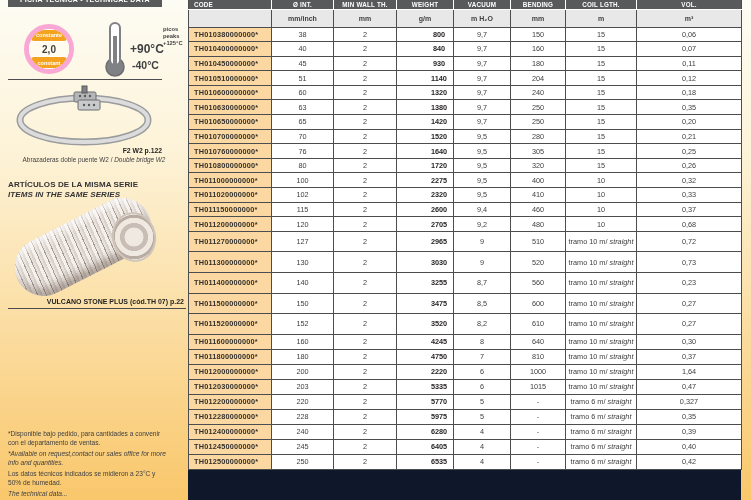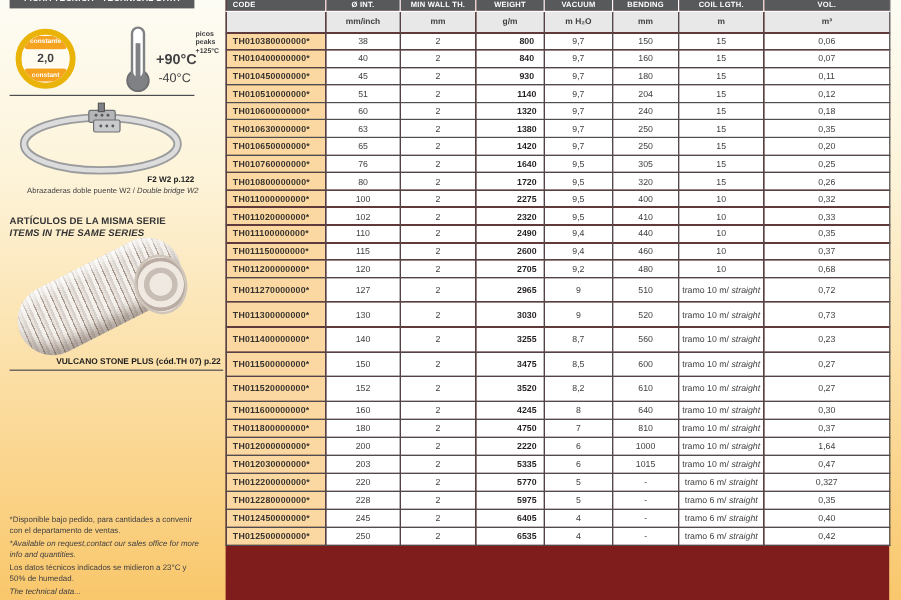--- a/index.html
+++ b/index.html
@@ -9,30 +9,30 @@
     background:linear-gradient(180deg,#fdfcf4 0%, #fdf3d8 30%, #fbdda2 65%, #f9c76b 100%);
     position:relative; color:#414042;
   }
   
   .sidebar { position:absolute; left:0; top:0; width:188px; height:500px; }
   .gray-strip { position:absolute; left:8px; top:0; width:154px; height:7px;
     background:#58595b; overflow:hidden; }
   .gray-strip span { display:block; color:#fff; font-size:7px; font-weight:bold;
     text-align:center; margin-top:-4px; letter-spacing:.3px; white-space:nowrap; }
   .temp-row { position:absolute; left:8px; top:20px; width:178px; height:58px; }
-  .badge { position:absolute; left:5px; top:4px; width:50px; height:50px; border-radius:50%;
-    background:#fff; border:5px solid #eab308; overflow:hidden;
+  .badge { position:absolute; left:16px; top:4px; width:50px; height:50px; border-radius:50%;
+    background:#fff; border:5px solid #f9a8d4; overflow:hidden;
     display:flex; flex-direction:column; }
   .badge .band { flex:1; display:flex; align-items:center; justify-content:center;
     font-size:5.5px; font-weight:bold; color:#fff; background:#f5a21f; margin:1px 2px; border-radius:3px;}
   .badge .value { flex:1.3; display:flex; align-items:center; justify-content:center;
     font-size:10px; font-weight:bold; color:#414042; background:#fffbef; }
   .thermo { position:absolute; left:94px; top:0; }
   .t-max { position:absolute; left:122px; top:22px; font-size:12px; font-weight:bold; color:#414042;}
-  .t-min { position:absolute; left:124px; top:39px; font-size:10.5px; font-weight:normal; color:#414042;}
+  .t-min { position:absolute; left:124px; top:39px; font-size:10.5px; font-weight:bold; color:#414042;}
   .t-peaks { position:absolute; left:155px; top:6px; font-size:5.8px; font-weight:bold;
     color:#414042; line-height:1.25; }
   .divider { position:absolute; left:8px; top:79px; width:154px; border-top:1.5px solid #4d4d4f; }
   .clamp-svg { position:absolute; left:14px; top:84px; }
   .clamp-ref { position:absolute; left:8px; top:147px; width:154px; text-align:right;
     font-size:6.8px; font-weight:bold; color:#1f1f1f; }
   .clamp-caption { position:absolute; left:2px; top:156px; width:184px; text-align:center;
     font-size:6.4px; color:#3e3e40; }
   .clamp-caption i { font-style:italic; }
   .series-title { position:absolute; left:8px; top:180px; font-size:8px; font-weight:bold;
@@ -49,21 +49,21 @@
     background:radial-gradient(circle at 50% 50%, #efe9e2 0 30%, #c9beb5 32% 45%, #efe9e2 47% 62%, #b9aca2 64% 72%, #f2ede7 74% 100%);
     border:2px solid #cfc5bb; }
   .hose-caption { position:absolute; left:8px; top:296px; width:178px; text-align:right;
     font-size:7px; font-weight:bold; color:#1f1f1f; padding:2px 2px 3px 0;
     border-bottom:1.5px solid #4d4d4f; }
   .notes { position:absolute; left:8px; top:430px; width:158px; height:70px; overflow:hidden;
     font-size:6.6px; color:#3e3e40; line-height:1.3; }
   .notes .n { margin-bottom:3px; }
   .notes .it { font-style:italic; }
   
-  .table-wrap { position:absolute; left:188px; top:0; width:553px; height:500px; background:#7f1d1d; }
+  .table-wrap { position:absolute; left:188px; top:0; width:553px; height:500px; background:#0f172a; }
   table { border-collapse:collapse; table-layout:fixed; width:553px; }
   th, td { border:1px solid #4d4d4f; overflow:hidden; white-space:nowrap; }
   thead .head th { background:#58595b; color:#fff; font-size:6.3px; font-weight:bold;
     height:9px; border:1px solid #fff; border-top:none; text-align:center; letter-spacing:.2px; }
   thead .head th:first-child { text-align:left; padding-left:5px; border-left:1px solid #4d4d4f; }
   thead .head th:last-child { border-right:1px solid #4d4d4f; }
   thead .units td { background:#e8e8e9; font-size:7px; font-weight:bold; color:#414042;
     text-align:center; height:18px; }
   tbody td { font-size:7.3px; text-align:center; color:#414042; background:#fff; }
   tbody td.code { background:#fbd8a1; font-weight:bold; color:#33302d; text-align:left;
@@ -241,20 +241,30 @@
           <td class="code">TH010650000000*</td>
           <td>65</td>
           <td>2</td>
           <td class="bold">1420</td>
           <td>9,7</td>
           <td>250</td>
           <td>15</td>
           <td>0,20</td>
         </tr>
         <tr class="r-s">
+          <td class="code">TH010700000000*</td>
+          <td>70</td>
+          <td>2</td>
+          <td class="bold">1520</td>
+          <td>9,5</td>
+          <td>280</td>
+          <td>15</td>
+          <td>0,21</td>
+        </tr>
+        <tr class="r-s">
           <td class="code">TH010760000000*</td>
           <td>76</td>
           <td>2</td>
           <td class="bold">1640</td>
           <td>9,5</td>
           <td>305</td>
           <td>15</td>
           <td>0,25</td>
         </tr>
         <tr class="r-s">
@@ -281,30 +291,20 @@
           <td class="code">TH011020000000*</td>
           <td>102</td>
           <td>2</td>
           <td class="bold">2320</td>
           <td>9,5</td>
           <td>410</td>
           <td>10</td>
           <td>0,33</td>
         </tr>
         <tr class="r-s">
-          <td class="code">TH011100000000*</td>
-          <td>110</td>
-          <td>2</td>
-          <td class="bold">2490</td>
-          <td>9,4</td>
-          <td>440</td>
-          <td>10</td>
-          <td>0,35</td>
-        </tr>
-        <tr class="r-s">
           <td class="code">TH011150000000*</td>
           <td>115</td>
           <td>2</td>
           <td class="bold">2600</td>
           <td>9,4</td>
           <td>460</td>
           <td>10</td>
           <td>0,37</td>
         </tr>
         <tr class="r-s">
@@ -421,20 +421,30 @@
           <td class="code">TH012280000000*</td>
           <td>228</td>
           <td>2</td>
           <td class="bold">5975</td>
           <td>5</td>
           <td>-</td>
           <td>tramo 6 m/ <span class="en-it">straight</span></td>
           <td>0,35</td>
         </tr>
         <tr class="r-m">
+          <td class="code">TH012400000000*</td>
+          <td>240</td>
+          <td>2</td>
+          <td class="bold">6280</td>
+          <td>4</td>
+          <td>-</td>
+          <td>tramo 6 m/ <span class="en-it">straight</span></td>
+          <td>0,39</td>
+        </tr>
+        <tr class="r-m">
           <td class="code">TH012450000000*</td>
           <td>245</td>
           <td>2</td>
           <td class="bold">6405</td>
           <td>4</td>
           <td>-</td>
           <td>tramo 6 m/ <span class="en-it">straight</span></td>
           <td>0,40</td>
         </tr>
         <tr class="r-m">

